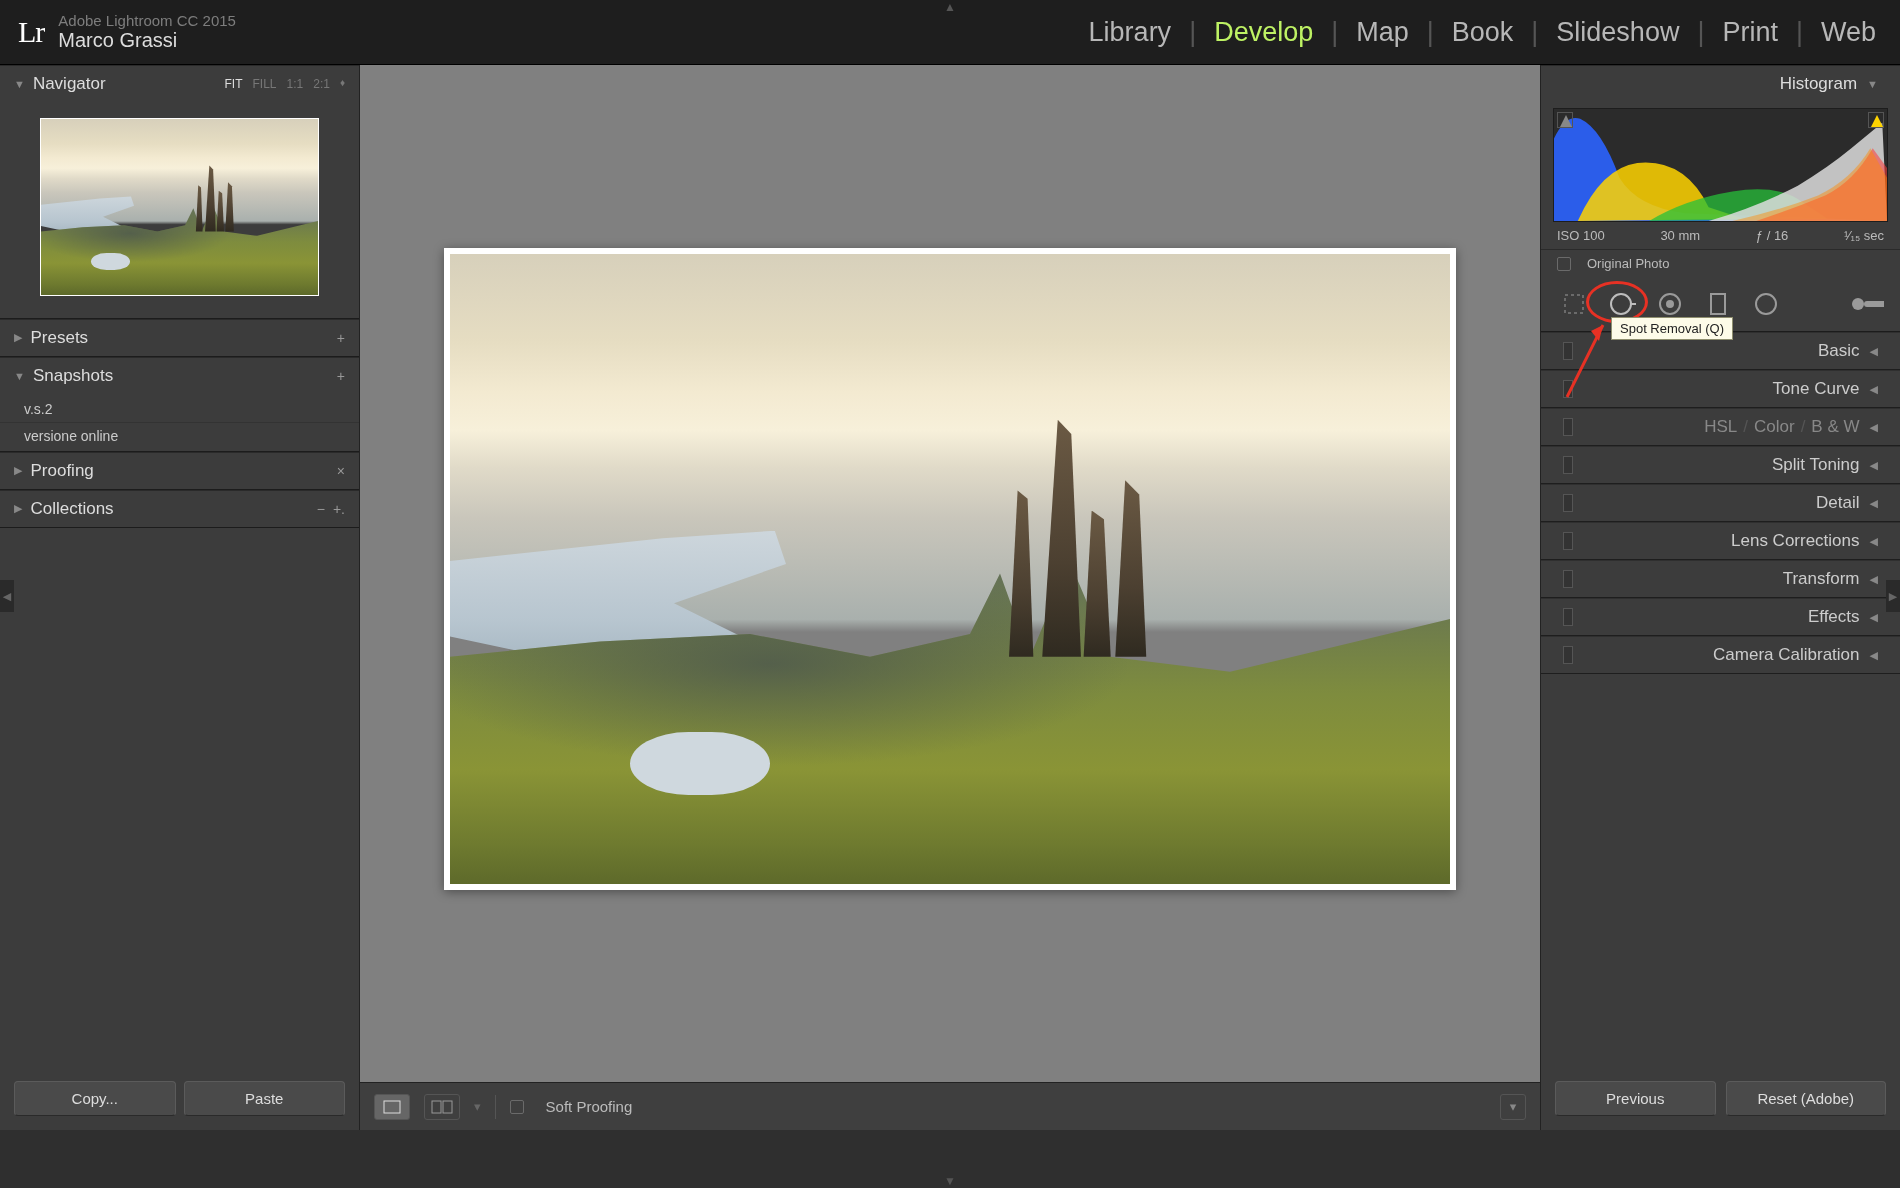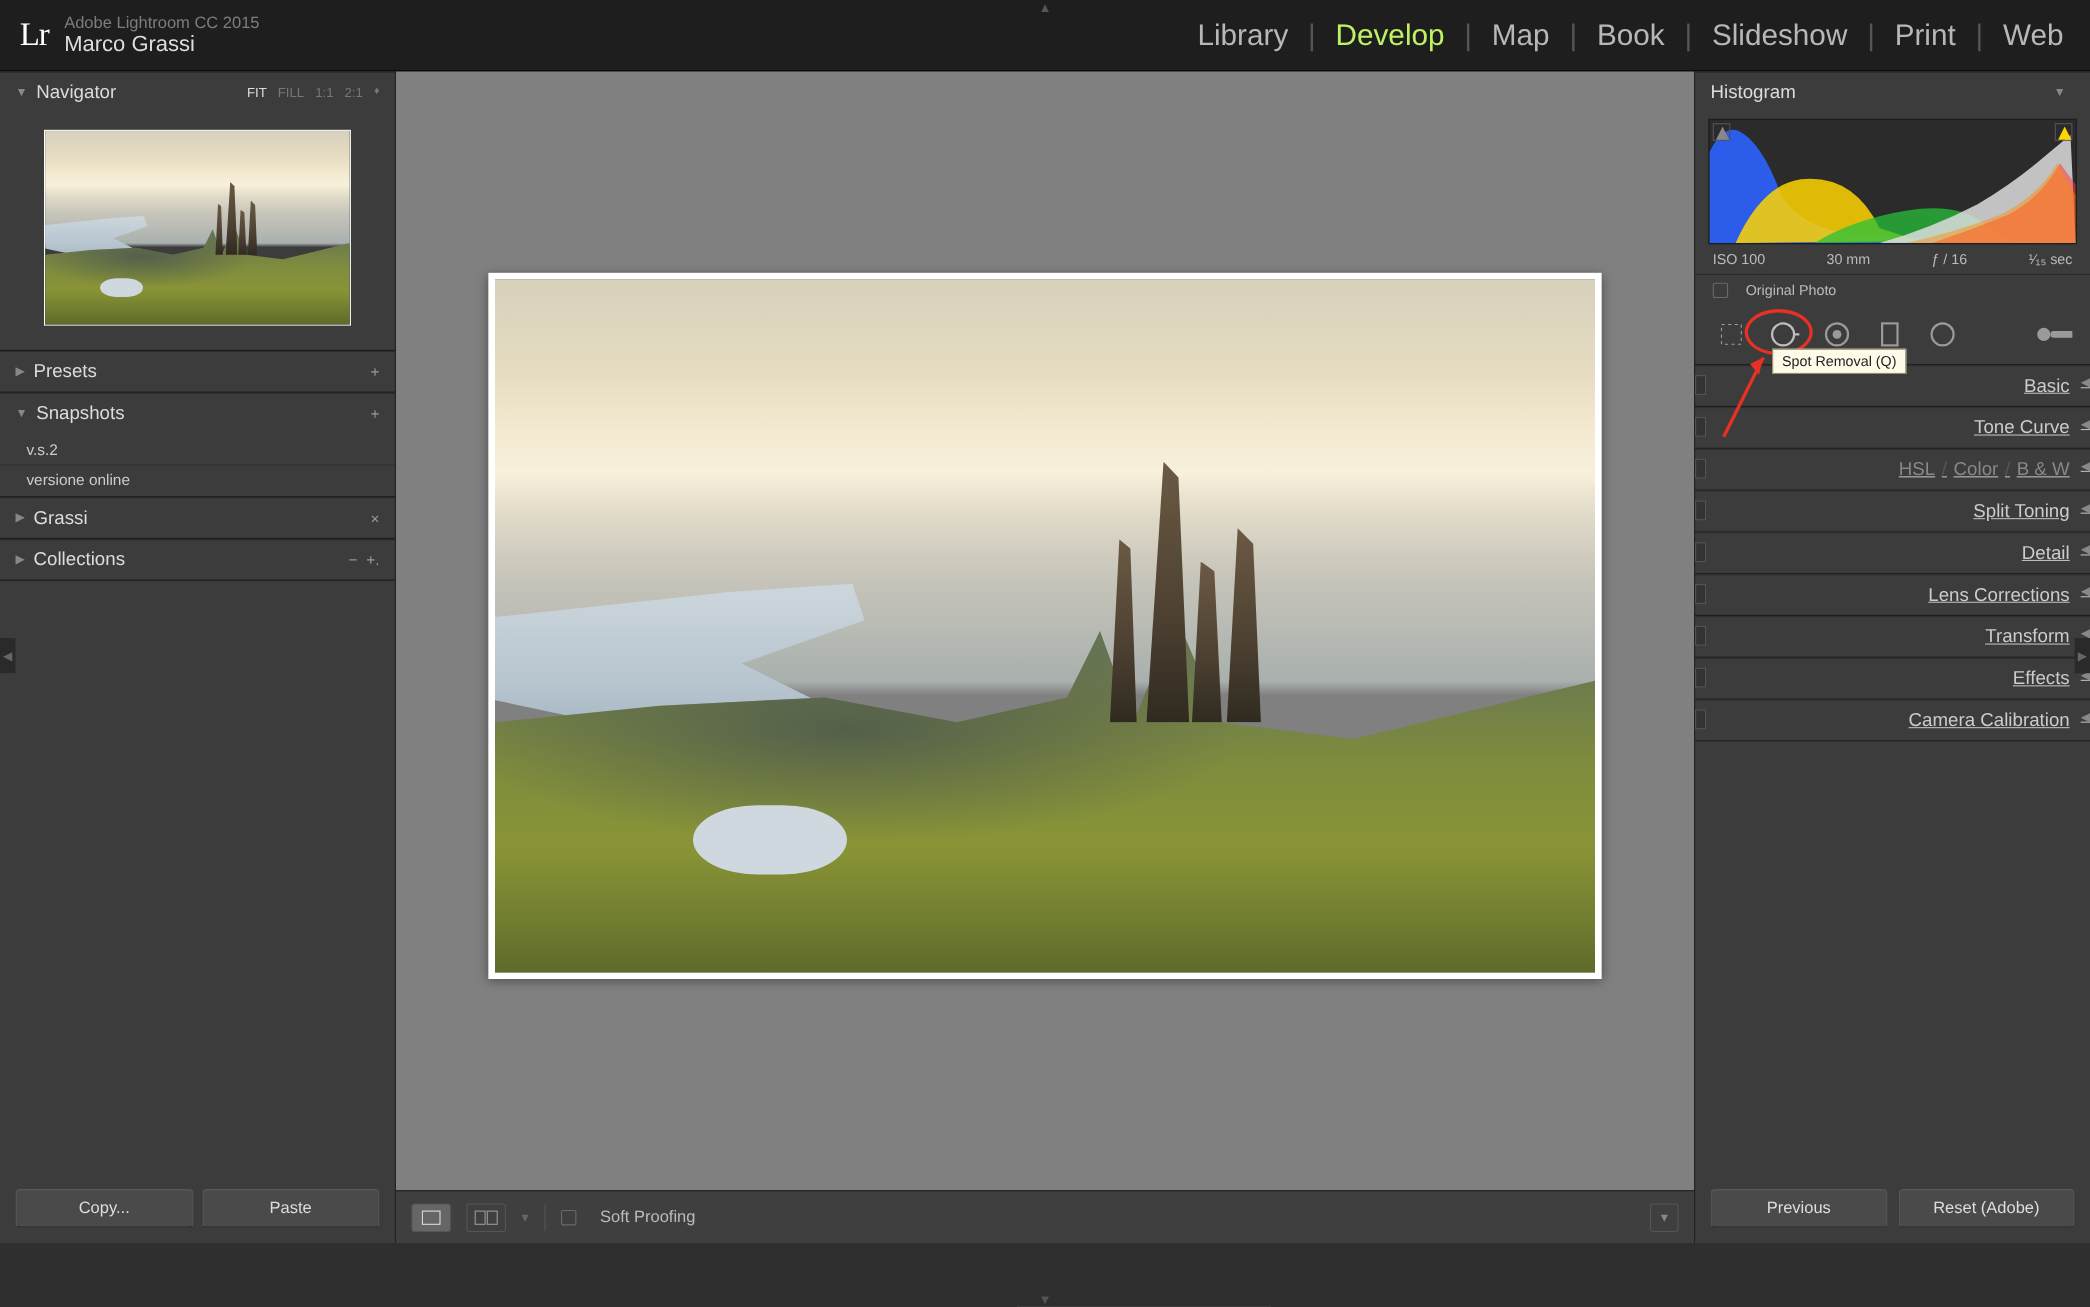--- a/index.html
+++ b/index.html
@@ -80,21 +80,21 @@
   .meta-row{display:flex;justify-content:space-between;padding:6px 16px;font-size:13px;color:#bbb;}
   .orig-row{display:flex;align-items:center;gap:8px;padding:6px 16px;border-top:1px solid #2a2a2a;color:#bbb;font-size:13px;}
   .tool-row{display:flex;gap:14px;padding:12px 16px;align-items:center;position:relative;}
   .tool{width:34px;height:30px;display:flex;align-items:center;justify-content:center;color:#9a9a9a;cursor:pointer;position:relative;}
   .tool svg{display:block;}
   .tool.tr{margin-left:auto;}
   .red-circle{position:absolute;border:3px solid #e73124;border-radius:50%;width:62px;height:42px;pointer-events:none;}
   .tooltip{position:absolute;background:#fdfbe8;color:#222;border:1px solid #8f8f6f;padding:3px 8px;font-size:13px;white-space:nowrap;}
   .red-arrow{position:absolute;pointer-events:none;}
 
-  .adj-row{display:flex;padding:8px 0;border-top:1px solid #2f2f2f;border-bottom:1px solid #1e1e1e;cursor:pointer;text-decoration:underline;}
+  .adj-row{display:flex;align-items:center;padding:8px 22px;border-top:1px solid #2f2f2f;border-bottom:1px solid #1e1e1e;cursor:pointer;}
   .adj-row .sw{width:10px;height:18px;border:1px solid #555;background:#333;}
   .adj-row .lab{flex:1;text-align:right;font-size:17px;color:#ccc;padding-right:10px;}
   .adj-row .tri{color:#888;font-size:11px;}
   .hsl-row .hsl-parts{display:flex;gap:6px;margin-left:auto;font-size:17px;align-items:center;color:#888;}
   .hsl-parts .sep{color:#555;}
   .right-spacer{flex:1;}
   .right-buttons{display:flex;gap:10px;padding:14px;}
 
   .bottom-gripper{position:absolute;left:50%;bottom:0;transform:translateX(-50%);color:#555;font-size:12px;}
 </style>
@@ -180,21 +180,21 @@
       </div>
       <div class="snap-list">
         <div class="snap-item">v.s.2</div>
         <div class="snap-item">versione online</div>
       </div>
     </div>
 
     <div class="panel-section">
       <div class="section-header">
         <span class="tri">▶</span>
-        <span class="title">Grassi</span>
+        <span class="title">Proofing</span>
         <span class="extras">
             <span>×</span>
           </span>
       </div>
     </div>
 
     <div class="panel-section">
       <div class="section-header">
         <span class="tri">▶</span>
         <span class="title">Collections</span>
@@ -245,21 +245,21 @@
       <span style="width:1px;height:24px;background:#555;"></span>
       <span class="chk"></span>
       <span style="font-size:15px;">Soft Proofing</span>
       <div class="popup-btn">▾</div>
     </div>
   </div>
 
   <div class="right-panel">
     <div class="panel-section histogram-sec">
       <div class="section-header" style="justify-content:flex-end;">
-        <span class="title" style="text-align:left;">Histogram</span>
+        <span class="title" style="text-align:right;">Histogram</span>
         <span class="tri" style="margin-left:10px;">▼</span>
       </div>
       <div class="hist-box">
         <svg class="hist-svg" viewBox="0 0 280 114" preserveAspectRatio="none">
           <path d="M0,114 L0,30 Q10,5 22,10 Q40,20 55,70 Q70,100 110,106 L280,114 Z" fill="#2b63ff" opacity="0.9"></path>
           <path d="M20,114 Q40,60 70,55 Q110,50 130,100 L160,112 L20,114 Z" fill="#ffd400" opacity="0.85"></path>
           <path d="M80,114 Q110,92 150,84 Q190,76 210,96 L230,112 Z" fill="#27c03a" opacity="0.75"></path>
           <path d="M130,114 Q170,100 205,78 Q230,60 250,40 Q262,28 276,14 L280,114 Z" fill="#dddddd" opacity="0.85"></path>
           <path d="M170,114 Q200,102 228,88 Q252,74 268,40 L280,60 L280,114 Z" fill="#ff3a3a" opacity="0.55"></path>
           <path d="M150,114 Q188,104 222,88 Q250,72 266,40 L280,70 L280,114 Z" fill="#ff8a00" opacity="0.45"></path>

